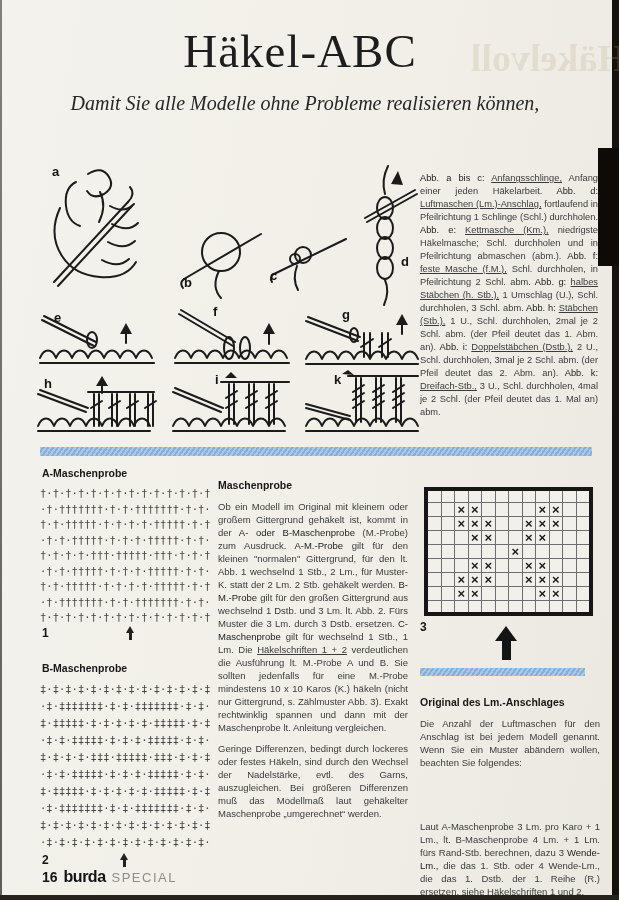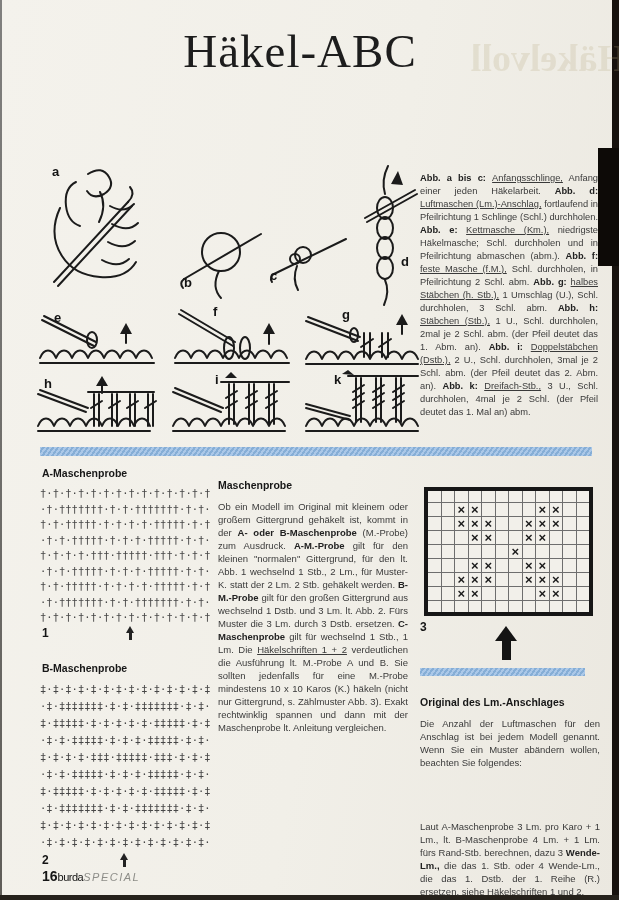--- a/index.html
+++ b/index.html
@@ -21,21 +21,21 @@
             font-family:"Liberation Serif",serif;font-style:italic;font-size:20px;line-height:26px;color:#262626;}
   
   .figs{position:absolute;left:36px;top:162px;width:384px;height:276px;}
   .fig{position:absolute;}
   .fig svg{stroke:#1b1b1b;stroke-width:2;fill:none;stroke-linecap:round;stroke-linejoin:round;}
   .fig svg .fill{fill:#1b1b1b;stroke:none;}
   .fig-label{position:absolute;font-weight:bold;font-size:13px;color:#141414;}
   
   .legend{position:absolute;left:420px;top:172px;width:178px;font-size:9.3px;line-height:13px;
           text-align:justify;color:#3a3a3a;hyphens:auto;}
-  .rt-b{font-weight:bold;color:#222;margin-top:32px;}
+  .rt-b{font-weight:normal;color:#222;margin-top:32px;}
   .rt-u{text-decoration:underline;text-underline-offset:1px;}
   
   .rule-blue{position:absolute;height:9px;
              background:repeating-linear-gradient(125deg,#abc8e8 0 2px,#86aed6 2px 4px);}
   
   .col-head{position:absolute;font-size:10.5px;font-weight:bold;color:#171717;}
   .body-text{position:absolute;font-size:9.5px;line-height:13px;text-align:justify;color:#3a3a3a;hyphens:auto;}
   
   .stitch-chart{position:absolute;left:40px;width:172px;font-family:"DejaVu Sans Mono",monospace;
                 font-size:10.5px;color:#474747;white-space:nowrap;}
@@ -50,37 +50,38 @@
   .grid3{position:absolute;left:424px;top:487px;width:161px;height:121px;display:grid;
          grid-template-columns:repeat(12,1fr);grid-auto-rows:1fr;gap:1px;background:#6e6e6e;
          border:4px solid #161616;}
   .gcell{background:#f2f0ea;display:flex;align-items:center;justify-content:center;
          font-weight:900;font-size:13px;line-height:1;color:#1a1a1a;}
   .big-arrow{position:absolute;left:494px;top:626px;width:24px;}
   .big-arrow .head{width:0;height:0;margin:0 auto;border-left:11px solid transparent;
                    border-right:11px solid transparent;border-bottom:15px solid #141414;}
   .big-arrow .stem{width:9px;height:19px;margin:0 auto;background:#141414;}
   
-  .footer{position:absolute;left:42px;top:868px;display:flex;align-items:baseline;}
+  .footer{position:absolute;left:42px;top:868px;display:flex;align-items:baseline;gap:6px;}
   .footer .pg{font-weight:bold;font-size:14px;color:#161616;}
-  .footer .brand{font-weight:400;font-size:11px;letter-spacing:-.5px;color:#131313;}
-  .footer .edition{font-size:11px;letter-spacing:1.5px;color:#8d8d88;font-style:italic;}
+  .footer .brand{font-weight:700;font-size:16px;letter-spacing:-.5px;color:#131313;}
+  .footer .edition{font-size:13px;letter-spacing:1.5px;color:#8d8d88;}
 </style>
 </head>
 <body>
 
 <div class="page">
   <div class="edge-left"></div>
   <div class="edge-right"></div>
   <div class="edge-right-bump"></div>
   <div class="edge-bottom"></div>
 
   <div class="ghost">Häkelvoll</div>
   <div class="title">Häkel-ABC</div>
   <div class="subtitle">
+    <div>Damit Sie alle Modelle ohne Probleme realisieren können,</div>
   </div>
 
   <div class="figs">
     <div class="fig" style="left:0;top:0;width:140px;height:142px;">
       <span class="fig-label" style="left:16px;top:2px;">a</span>
       <svg width="140" height="142" viewBox="0 0 140 142">
         <path d="M40,20 q-12,6 -10,24 q2,16 14,20"></path>
         <path d="M24,46 q-12,26 2,48 q12,19 38,21 q26,2 36,-15"></path>
         <path d="M66,98 q16,9 27,-1"></path>
         <path d="M72,80 q16,9 27,-1"></path>
@@ -241,20 +242,21 @@
       <div class="chart-line">‡·‡‡‡‡‡·‡·‡·‡·‡·‡·‡‡‡‡‡·‡·‡</div>
       <div class="chart-line">·‡·‡‡‡‡‡‡‡·‡·‡·‡‡‡‡‡‡‡·‡·‡·</div>
       <div class="chart-line">‡·‡·‡·‡·‡·‡·‡·‡·‡·‡·‡·‡·‡·‡</div>
       <div class="chart-line">·‡·‡·‡·‡·‡·‡·‡·‡·‡·‡·‡·‡·‡·</div>
     </div>
   <div class="chart-num" style="left:42px;top:853px;">2</div>
   <div class="mini-arrow" style="left:120px;top:853px;"></div>
 
   <div class="col-head" style="left:218px;top:479px;">Maschenprobe</div>
   <div class="body-text" style="left:218px;top:500px;width:190px;"><span>Ob ein Modell im Original mit kleinem oder großem Gittergrund gehäkelt ist, kommt in der </span><span class="rt-b">A- oder B-Maschenprobe</span><span> (M.-Probe) zum Ausdruck. </span><span class="rt-b">A-M.-Probe</span><span> gilt für den kleinen "normalen" Gittergrund, für den lt. Abb. 1 wechselnd 1 Stb., 2 Lm., für Muster-K. statt der 2 Lm. 2 Stb. gehäkelt werden. </span><span class="rt-b">B-M.-Probe</span><span> gilt für den großen Gittergrund aus wechselnd 1 Dstb. und 3 Lm. lt. Abb. 2. Fürs Muster die 3 Lm. durch 3 Dstb. ersetzen. </span><span class="rt-b">C-Maschenprobe</span><span> gilt für wechselnd 1 Stb., 1 Lm. Die </span><span class="rt-u">Häkelschriften 1 + 2</span><span> verdeutlichen die Ausführung lt. M.-Probe A und B. Sie sollten jedenfalls für eine M.-Probe mindestens 10 x 10 Karos (K.) häkeln (nicht nur Gittergrund, s. Zählmuster Abb. 3). Exakt rechtwinklig spannen und dann mit der Maschenprobe lt. Anleitung vergleichen.</span></div>
+  <div class="body-text" style="left:218px;top:742px;width:190px;">Geringe Differenzen, bedingt durch lockeres oder festes Häkeln, sind durch den Wechsel der Nadelstärke, evtl. des Garns, auszugleichen. Bei größeren Differenzen muß das Modellmaß laut gehäkelter Maschenprobe „umgerechnet“ werden.</div>
 
   <div class="grid3">
       <div class="gcell"></div>
       <div class="gcell"></div>
       <div class="gcell"></div>
       <div class="gcell"></div>
       <div class="gcell"></div>
       <div class="gcell"></div>
       <div class="gcell"></div>
       <div class="gcell"></div>

